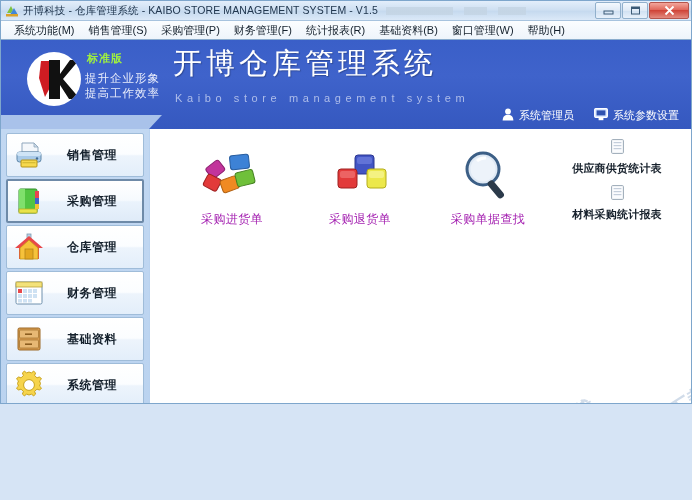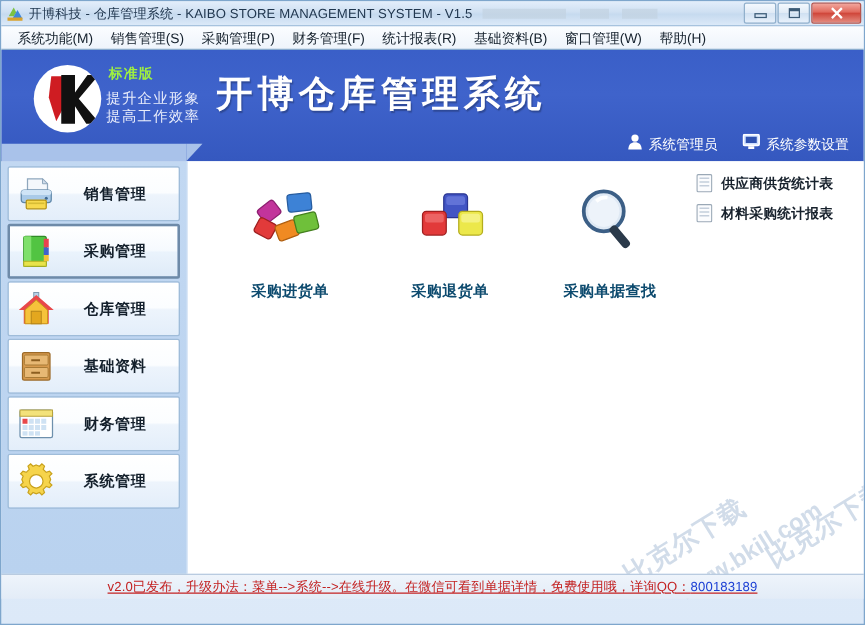--- a/index.html
+++ b/index.html
@@ -2,21 +2,21 @@
 <html><head>
 <meta charset="utf-8">
 <style>
   * { box-sizing: border-box; margin: 0; padding: 0; }
   html, body {
     width: 692px; height: 500px; overflow: hidden;
     font-family: "Liberation Sans", "DejaVu Sans", sans-serif;
     background: #d6e4f5;
   }
   #app {
-    position: relative; width: 692px; height: 500px;
+    position: relative; width: 692px; height: 404px;
     background: linear-gradient(180deg,#e9f1fb 0%, #dce9f8 100%);
     border: 1px solid #7ea6cc;
     overflow: hidden;
   }
 
   
   .titlebar {
     position: relative; height: 20px;
     background: linear-gradient(180deg,#e3eefb 0%, #cfe0f2 45%, #c6daef 55%, #dbe9f8 100%);
     border-bottom: 1px solid #a7c3de;
@@ -68,21 +68,21 @@
   .badge-std {
     position: absolute; left: 86px; top: 11px; font-size: 11px; font-weight: bold;
     color: #9ff03f; letter-spacing: 1px;
   }
   .slogan {
     position: absolute; left: 84px; top: 31px; font-size: 11.5px; color: #e9edfb;
     line-height: 15px; letter-spacing: 1px;
     font-family: "DejaVu Serif", "Liberation Serif", serif;
   }
   .brand-cn {
-    position: absolute; left: 172px; top: 16px; font-size: 29px; font-weight: bold;
+    position: absolute; left: 172px; top: 4px; font-size: 29px; font-weight: normal;
     color: #ffffff; letter-spacing: 4px;
     text-shadow: 1px 1px 1px rgba(0,0,0,.25);
   }
   .brand-en {
     position: absolute; left: 174px; top: 52px; font-size: 11px; color: #aebdea;
     letter-spacing: 4.6px;
   }
   .banner-fold {
     position: absolute; left: 0; bottom: 0; width: 148px; height: 14px;
     background: #a9c2ea;
@@ -112,24 +112,24 @@
   .side-ico { width: 32px; height: 32px; flex: none; margin-right: 2px; position: relative; }
   .side-label { flex: 1; text-align: center; font-size: 12px; font-weight: bold; color: #14202c; letter-spacing: .5px; }
 
   .content {
     flex: 1; position: relative; background: #ffffff;
     border-left: 1px solid #b9d2ef;
   }
   .tiles { position: absolute; left: 34px; top: 18px; display: flex; gap: 32px; }
   .tile { width: 96px; display: flex; flex-direction: column; align-items: center; cursor: default; }
   .tile-ico { width: 62px; height: 58px; position: relative; }
-  .tile-label { margin-top: 20px; font-size: 12px; color: #0c4a6e; font-weight: bold; letter-spacing: .4px; }
+  .tile-label { margin-top: 6px; font-size: 12px; color: #a21caf; font-weight: normal; letter-spacing: .4px; }
 
   .reports { position: absolute; right: 14px; top: 10px; width: 120px; }
-  .report-row { display: flex; align-items: center; gap: 7px; margin-bottom: 9px; cursor: default; }
+  .report-row { display: flex; align-items: center; gap: 7px; margin-bottom: 9px; cursor: default; flex-direction: column; }
   .report-ico { width: 13px; height: 15px; flex: none; }
   .report-label { font-size: 11px; color: #17212c; font-weight: bold; letter-spacing: .2px; }
 
   
   .wm {
     position: absolute; color: #c9d6e6; font-weight: bold; pointer-events: none;
     transform: rotate(-32deg); white-space: nowrap; opacity: .85;
   }
   .wm1 { left: 492px; top: 418px; font-size: 21px; letter-spacing: 1px; }
   .wm2 { left: 534px; top: 430px; font-size: 19px; letter-spacing: 0px; }
@@ -216,20 +216,21 @@
           <path d="M22 8 L33 8 L33 22 L43 8 L52 8 L36 27 L53 47 L42 47 L33 33 L33 47 L22 47 Z" fill="#111111"></path>
         </svg>
       </div>
       <div class="badge-std">标准版</div>
       <div class="slogan">
         <div>提升企业形象</div>
         <div>提高工作效率</div>
       </div>
     </div>
     <div class="brand-cn">开博仓库管理系统</div>
+    <div class="brand-en">Kaibo store management system</div>
     <div class="banner-fold"></div>
 
     <div class="banner-tools">
       <div class="btool">
         <span>
           <svg width="12" height="13" viewBox="0 0 12 13">
             <circle cx="6" cy="3.4" r="2.9" fill="#ffffff"></circle>
             <path d="M0.6 12.5 C0.9 8.2 3 6.7 6 6.7 C9 6.7 11.1 8.2 11.4 12.5 Z" fill="#ffffff"></path>
           </svg>
         </span>
@@ -284,33 +285,20 @@
       <div class="side-btn">
         <span class="side-ico">
           <svg width="32" height="32" viewBox="0 0 32 32">
             <rect x="14" y="3" width="4" height="6" fill="#b8d2e8" stroke="#7e9ab0" stroke-width="0.8"></rect>
             <path d="M16 5 L30 17 L26 17 L26 28 L6 28 L6 17 L2 17 Z" fill="#e8484a"></path>
             <path d="M16 9 L25 17 L25 28 L7 28 L7 17 Z" fill="#f6c23b" stroke="#c89718" stroke-width="0.8"></path>
             <rect x="12" y="18" width="8" height="10" fill="#e3a71f" stroke="#b5851a" stroke-width="0.8"></rect>
           </svg>
         </span>
         <span class="side-label">仓库管理</span>
-      </div>
-
-      <div class="side-btn">
-        <span class="side-ico">
-          <svg width="32" height="32" viewBox="0 0 32 32">
-            <rect x="5" y="5" width="22" height="22" rx="1.5" fill="#d79a4e" stroke="#9c6a28" stroke-width="1"></rect>
-            <rect x="6.5" y="7" width="19" height="8" rx="1" fill="#e7b874" stroke="#a87a35" stroke-width="0.8"></rect>
-            <rect x="6.5" y="17" width="19" height="8" rx="1" fill="#e7b874" stroke="#a87a35" stroke-width="0.8"></rect>
-            <rect x="12" y="10.4" width="7" height="1.6" fill="#8c5e20"></rect>
-            <rect x="12" y="20.4" width="7" height="1.6" fill="#8c5e20"></rect>
-          </svg>
-        </span>
-        <span class="side-label">基础资料</span>
       </div>
 
       <div class="side-btn">
         <span class="side-ico">
           <svg width="32" height="32" viewBox="0 0 32 32">
             <rect x="3" y="5" width="26" height="22" rx="1.5" fill="#ffffff" stroke="#6e90ad" stroke-width="1"></rect>
             <rect x="3" y="5" width="26" height="5" fill="#f3e27a" stroke="#b9a33b" stroke-width="0.8"></rect>
             <rect x="5" y="12" width="4" height="4" fill="#e8484a"></rect>
             <rect x="10" y="12" width="4" height="4" fill="#cfe2f3"></rect>
             <rect x="15" y="12" width="4" height="4" fill="#cfe2f3"></rect>
@@ -318,20 +306,33 @@
             <rect x="5" y="17" width="4" height="4" fill="#cfe2f3"></rect>
             <rect x="10" y="17" width="4" height="4" fill="#cfe2f3"></rect>
             <rect x="15" y="17" width="4" height="4" fill="#cfe2f3"></rect>
             <rect x="20" y="17" width="4" height="4" fill="#cfe2f3"></rect>
             <rect x="5" y="22" width="4" height="3.5" fill="#cfe2f3"></rect>
             <rect x="10" y="22" width="4" height="3.5" fill="#cfe2f3"></rect>
             <rect x="15" y="22" width="4" height="3.5" fill="#cfe2f3"></rect>
           </svg>
         </span>
         <span class="side-label">财务管理</span>
+      </div>
+
+      <div class="side-btn">
+        <span class="side-ico">
+          <svg width="32" height="32" viewBox="0 0 32 32">
+            <rect x="5" y="5" width="22" height="22" rx="1.5" fill="#d79a4e" stroke="#9c6a28" stroke-width="1"></rect>
+            <rect x="6.5" y="7" width="19" height="8" rx="1" fill="#e7b874" stroke="#a87a35" stroke-width="0.8"></rect>
+            <rect x="6.5" y="17" width="19" height="8" rx="1" fill="#e7b874" stroke="#a87a35" stroke-width="0.8"></rect>
+            <rect x="12" y="10.4" width="7" height="1.6" fill="#8c5e20"></rect>
+            <rect x="12" y="20.4" width="7" height="1.6" fill="#8c5e20"></rect>
+          </svg>
+        </span>
+        <span class="side-label">基础资料</span>
       </div>
 
       <div class="side-btn">
         <span class="side-ico">
           <svg width="32" height="32" viewBox="0 0 32 32">
             <path d="M16 3 l2.6 1 1.9-2 2.1 1.9 -1 2.6 2.4 2.4 2.6-1 1.9 2.1 -2 1.9 1 2.6 -1 2.6 2 1.9 -1.9 2.1 -2.6-1 -2.4 2.4 1 2.6 -2.1 1.9 -1.9-2 -2.6 1 -2.6-1 -1.9 2 -2.1-1.9 1-2.6 -2.4-2.4 -2.6 1 -1.9-2.1 2-1.9 -1-2.6 1-2.6 -2-1.9 1.9-2.1 2.6 1 2.4-2.4 -1-2.6 2.1-1.9 1.9 2z" fill="#f6d44b" stroke="#c9a21c" stroke-width="1"></path>
             <circle cx="16" cy="16" r="5.4" fill="#ffffff" stroke="#c9a21c" stroke-width="1"></circle>
           </svg>
         </span>
         <span class="side-label">系统管理</span>

